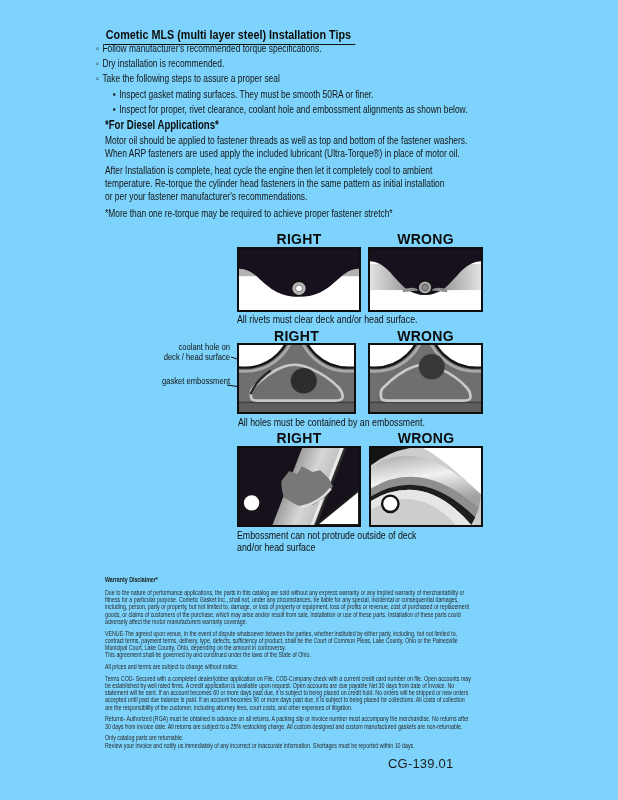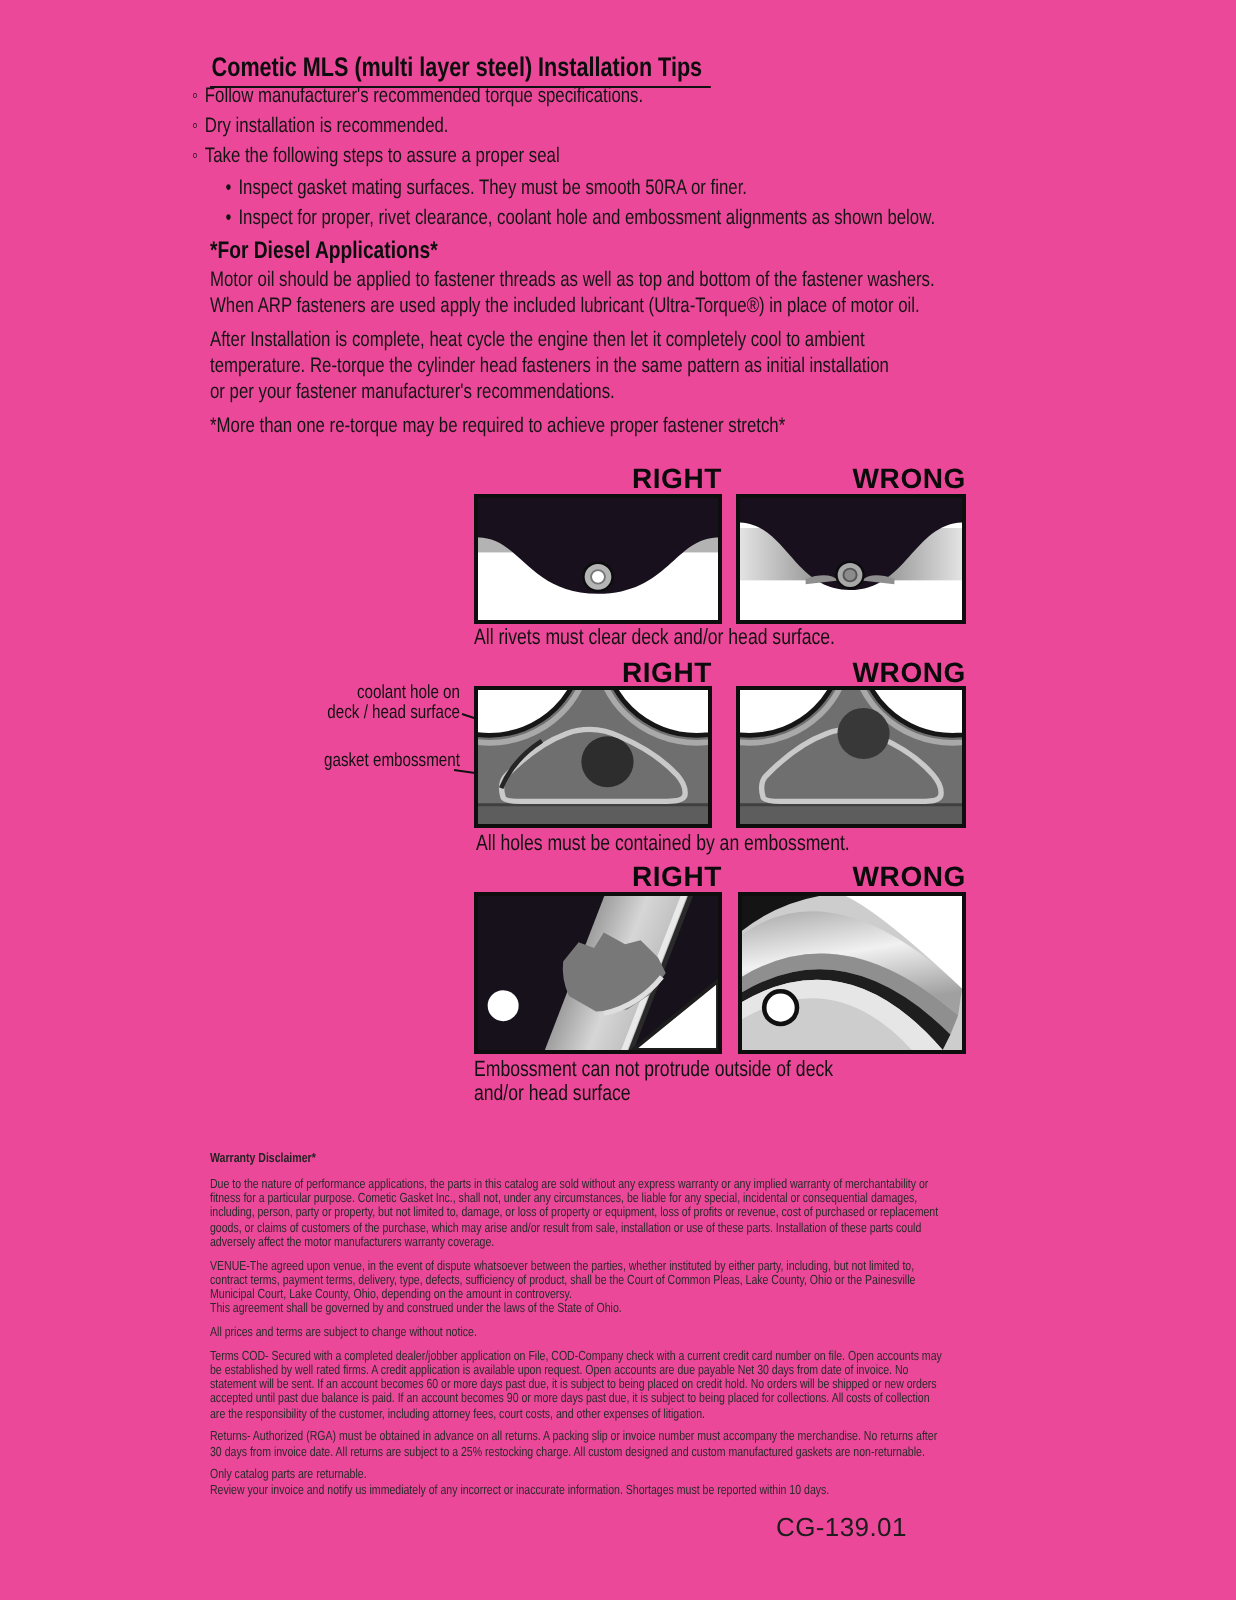--- a/index.html
+++ b/index.html
@@ -1,28 +1,28 @@
 <!DOCTYPE html>
 <html><head>
 <meta charset="utf-8">
 <style>
   html,body{margin:0;padding:0;background:#fff;}
-  .page{position:relative;width:618px;height:800px;background:#ec4899;overflow:hidden;
+  .page{position:relative;width:618px;height:800px;background:#7dd3fc;overflow:hidden;
         font-family:"Liberation Sans", sans-serif;color:#1a1a1a;}
   .abs{position:absolute;}
   .cx{transform:scaleX(0.8);transform-origin:left top;}
   .cxr{transform:scaleX(0.8);transform-origin:right top;}
   .title{font-size:13.5px;font-weight:bold;border-bottom:1.5px solid #111;
          padding:0 5px 2px 1px;display:inline-block;white-space:nowrap;color:#0d0d0d;}
   .brow{line-height:15.2px;white-space:nowrap;font-size:10.5px;color:#141414;}
   .brow .bm{display:inline-block;width:8px;}
   .sub{margin-left:21px;}
   .h2{font-size:12px;font-weight:bold;white-space:nowrap;color:#0d0d0d;}
   .para{font-size:10.5px;line-height:13.2px;white-space:pre-line;width:560px;color:#141414;}
-  .dlabel{font-size:14px;font-weight:bold;color:#0b0b0b;text-align:right;letter-spacing:0.3px;}
+  .dlabel{font-size:14px;font-weight:bold;color:#0b0b0b;text-align:center;letter-spacing:0.3px;}
   .dbox{border:2px solid #0e0e0e;background:#fff;box-sizing:border-box;}
   .dbox svg{display:block;width:100%;height:100%;}
   .cap{font-size:11px;white-space:pre-line;color:#111;line-height:11.5px;}
   .ann{font-size:9.5px;line-height:9.8px;color:#111;text-align:right;white-space:pre-line;width:120px;}
   .wh{font-size:6.6px;font-weight:bold;color:#222;}
   .wp{font-size:6.6px;line-height:7.2px;white-space:pre-line;width:560px;color:#2a2a2a;margin-top:4.6px;}
   .wp0{margin-top:0;}
   .foot{font-size:13px;color:#1d1d1d;letter-spacing:0.2px;}
 </style>
 </head>

